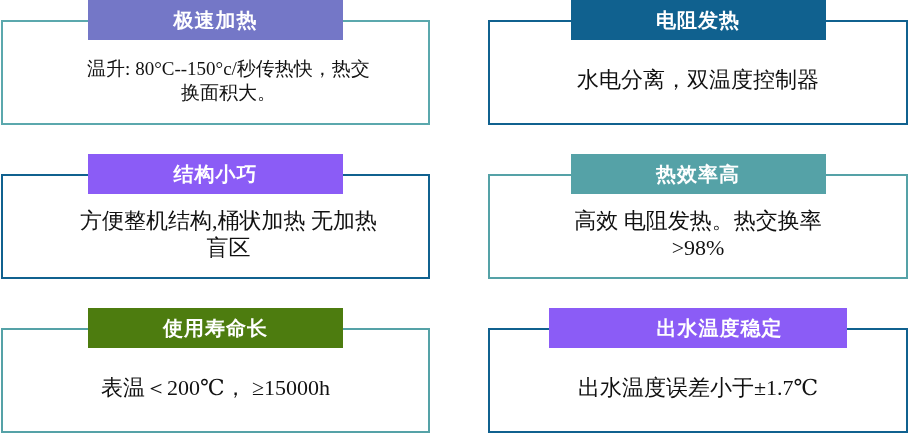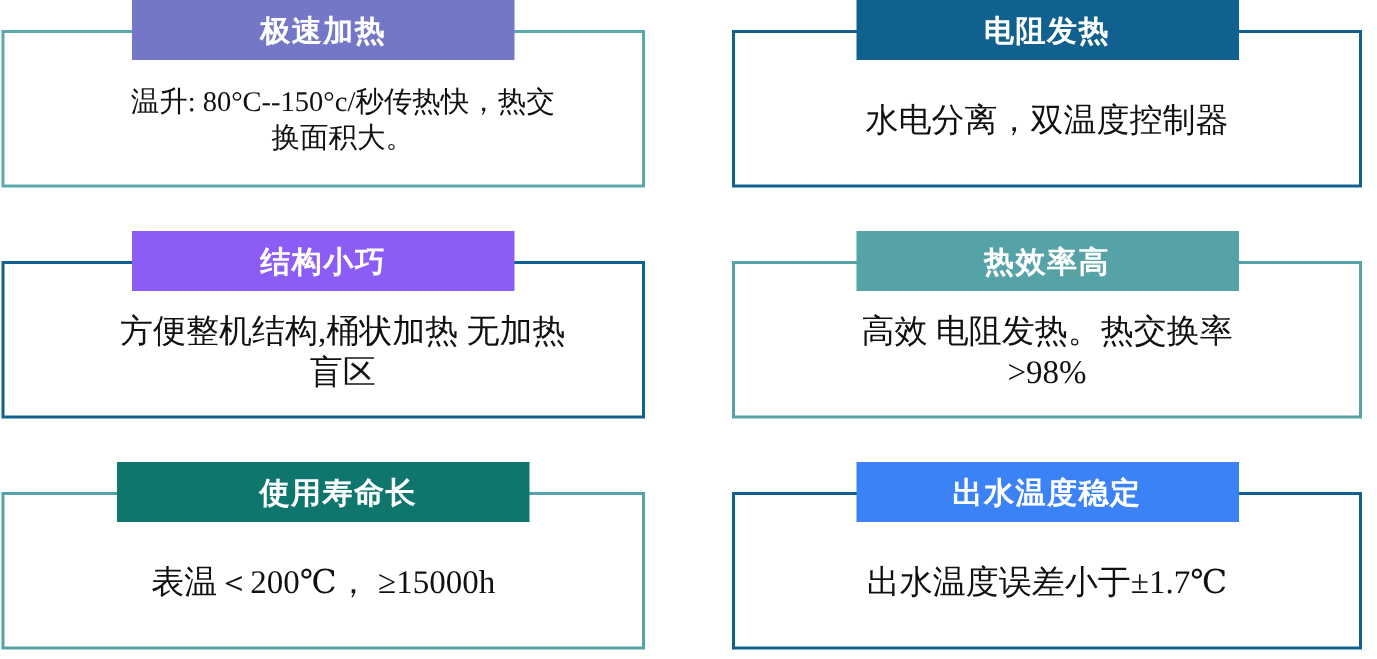--- a/index.html
+++ b/index.html
@@ -100,31 +100,31 @@
     <div class="hdr" style="background: rgb(85, 162, 167);">
       <span>热效率高</span>
     </div>
     <div class="bdy" style="border-color: rgb(85, 162, 167); align-items: center;">
       <div class="ln">高效 电阻发热。热交换率</div>
       <div class="ln">&gt;98%</div>
     </div>
   </div>
 
   <div class="cell" data-card="4">
-    <div class="hdr" style="background: #0f766e; padding-left: 20px;">
+    <div class="hdr" style="background: #4d7c0f;">
       <span>使用寿命长</span>
     </div>
     <div class="bdy" style="border-color: rgb(85, 162, 167);">
       <div class="ln">表温＜200℃， ≥15000h</div>
 
     </div>
   </div>
 
   <div class="cell" data-card="5">
-    <div class="hdr" style="background: #3b82f6;">
+    <div class="hdr" style="background: #8b5cf6; padding-left: 43px;">
       <span>出水温度稳定</span>
     </div>
     <div class="bdy" style="border-color: rgb(16, 97, 143); text-align: center;">
       <div class="ln">出水温度误差小于±1.7℃</div>
 
     </div>
   </div>
 
 </div>
 

